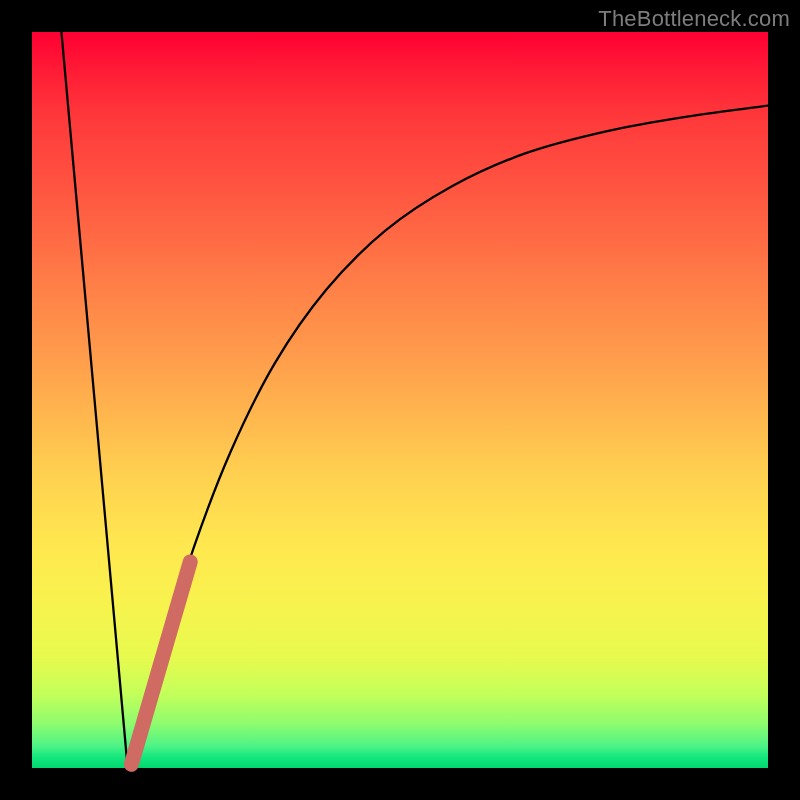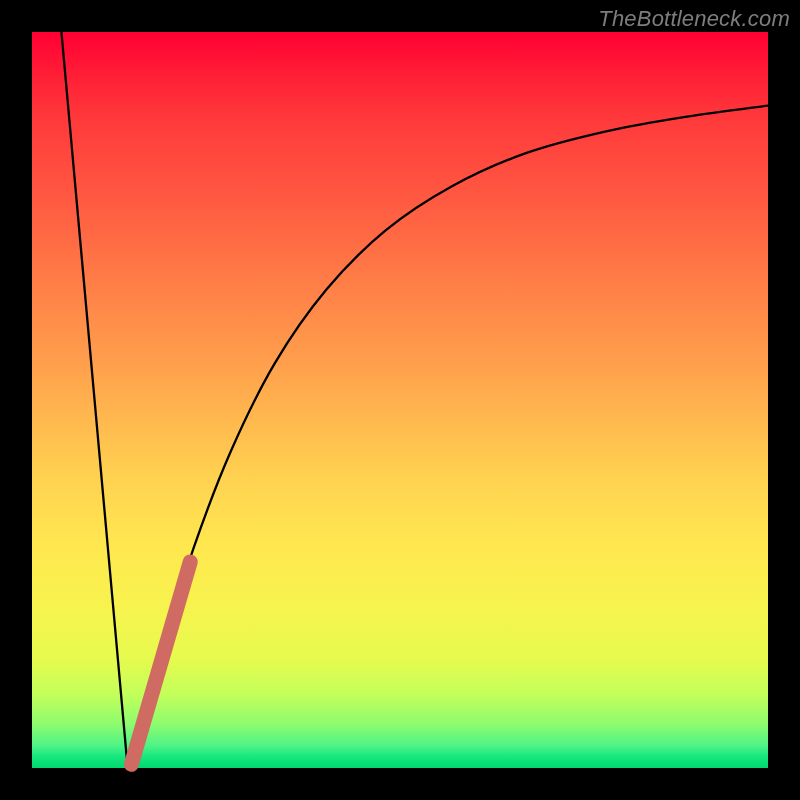--- a/index.html
+++ b/index.html
@@ -9,21 +9,20 @@
     height: 800px;
     overflow: hidden;
     background: #000;
     font-family: Arial, Helvetica, sans-serif;
   }
   .frame {
     position: relative;
     width: 800px;
     height: 800px;
     background: #000;
-    font-style: italic;
   }
   .plot {
     position: absolute;
     left: 32px;
     top: 32px;
     width: 736px;
     height: 736px;
     background: linear-gradient(
       to bottom,
       #ff0033 0%,

